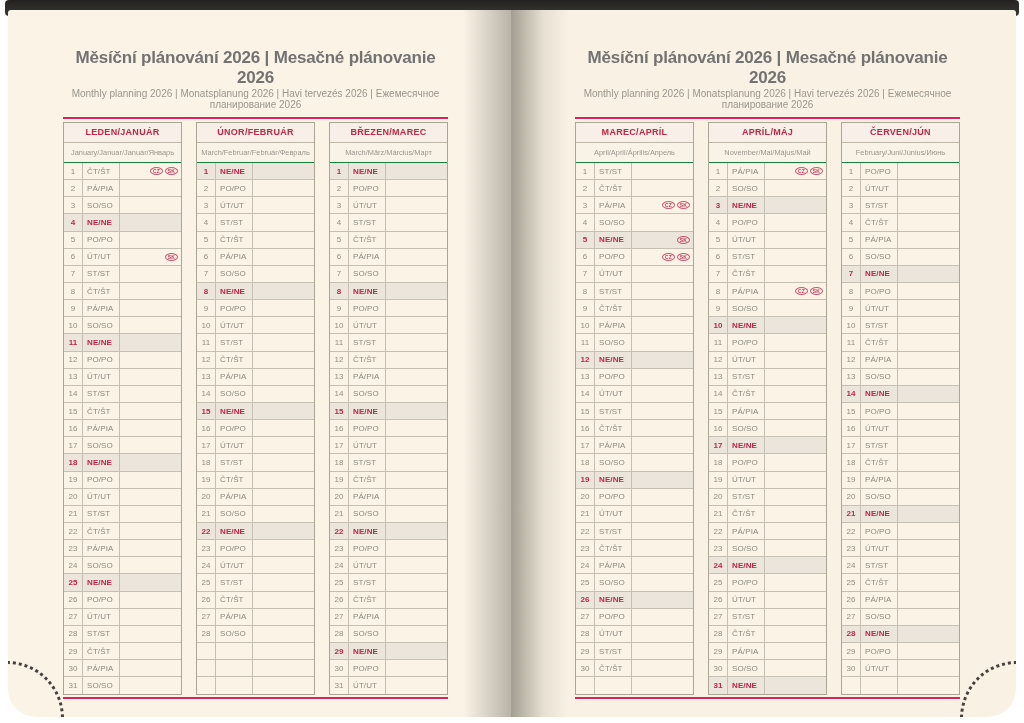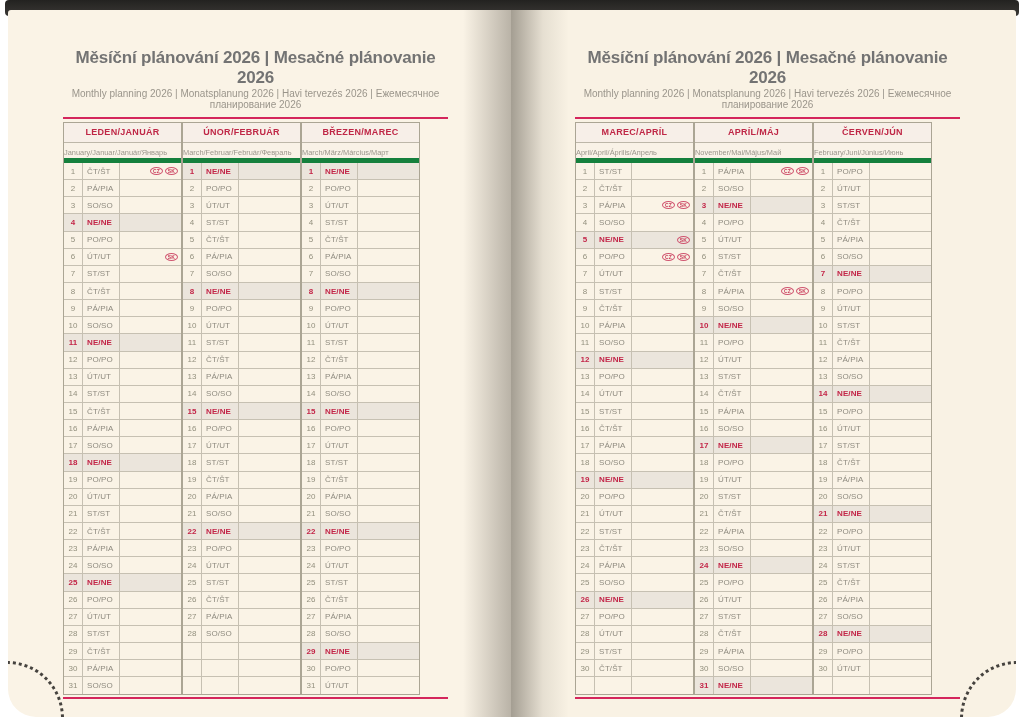--- a/index.html
+++ b/index.html
@@ -35,29 +35,29 @@
   .content { position:relative; width:385px; }
   .page.left  .content { margin:38px 0 0 55px; }
   .page.right .content { margin:38px 0 0 64px; }
 
   .page-head { text-align:center; }
   .title { font-size:17px; font-weight:bold; color:#737373; letter-spacing:-0.2px; }
   .subtitle { font-size:10px; color:#9a958b; }
   .rule { height:2px; background:#d4265c; margin:7px 0 3px; }
   .rule.bottom { margin:2px 0 0; }
 
-  .months { display:flex; gap:0; }
+  .months { display:flex; gap:14px; }
   .month { width:119px; border:1px solid #aba594; background:#faf3e6; }
   .m-header {
     height:20px; line-height:19px; text-align:center; font-size:9px; font-weight:bold;
     color:#bf2746; letter-spacing:0.3px; background:#f7efe8; border-bottom:1px solid #bdb7a9;
   }
   .m-subheader {
-    height:20px; line-height:19px; font-size:7.4px;
-    color:#9a958b; background:#f9f2e7; border-bottom:5px solid #15803d;
+    height:20px; line-height:19px; text-align:center; font-size:7.4px;
+    color:#9a958b; background:#f9f2e7; border-bottom:1px solid #15803d;
     white-space:nowrap; overflow:hidden;
   }
   .day-row { display:flex; height:17.15px; border-bottom:1px solid #c6c0b2; }
   .day-row:last-child { border-bottom:none; }
   .day-row.sunday { background:#ebe5dc; }
   .cell { display:flex; align-items:center; font-size:8px; color:#8e8a7f; }
   .cell.num { width:19px; justify-content:center; border-right:1px solid #c6c0b2; color:#93907e; }
   .cell.dow { width:37px; padding-left:4px; border-right:1px solid #c6c0b2; letter-spacing:0.1px; }
   .cell.note { flex:1; justify-content:flex-end; padding-right:3px; gap:2px; }
   .sunday .cell.num, .sunday .cell.dow { color:#c32648; font-weight:bold; }

